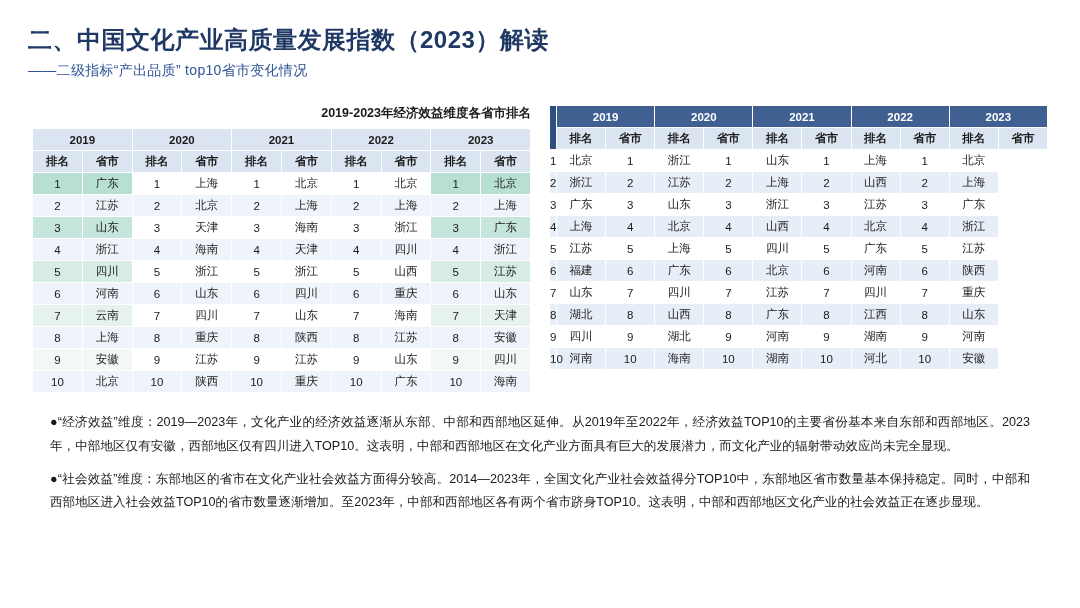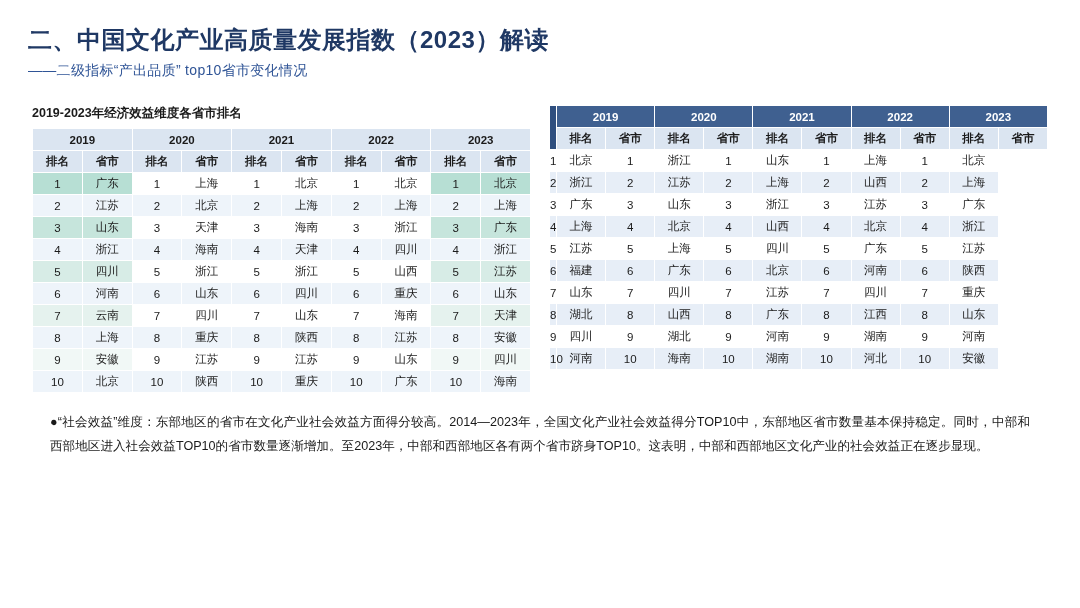--- a/index.html
+++ b/index.html
@@ -41,21 +41,21 @@
   .tables-row {
     display: flex;
     gap: 18px;
     margin-top: 26px;
     padding: 0 4px;
   }
   .table-block {
     flex: 1;
   }
   .table-caption {
-    text-align: left;
+    text-align: right;
     font-size: 12.5px;
     font-weight: bold;
     color: #1a1a1a;
     margin-bottom: 6px;
   }
   table {
     border-collapse: collapse;
     width: 100%;
     table-layout: fixed;
   }
@@ -446,16 +446,17 @@
             <td>10</td>
             <td>安徽</td>
           </tr>
         </tbody>
       </table>
     </div>
 
   </div>
 
   <div class="notes">
+    <p>●“经济效益”维度：2019—2023年，文化产业的经济效益逐渐从东部、中部和西部地区延伸。从2019年至2022年，经济效益TOP10的主要省份基本来自东部和西部地区。2023年，中部地区仅有安徽，西部地区仅有四川进入TOP10。这表明，中部和西部地区在文化产业方面具有巨大的发展潜力，而文化产业的辐射带动效应尚未完全显现。</p>
     <p>●“社会效益”维度：东部地区的省市在文化产业社会效益方面得分较高。2014—2023年，全国文化产业社会效益得分TOP10中，东部地区省市数量基本保持稳定。同时，中部和西部地区进入社会效益TOP10的省市数量逐渐增加。至2023年，中部和西部地区各有两个省市跻身TOP10。这表明，中部和西部地区文化产业的社会效益正在逐步显现。</p>
   </div>
 
 </div>
 
 </body></html>

